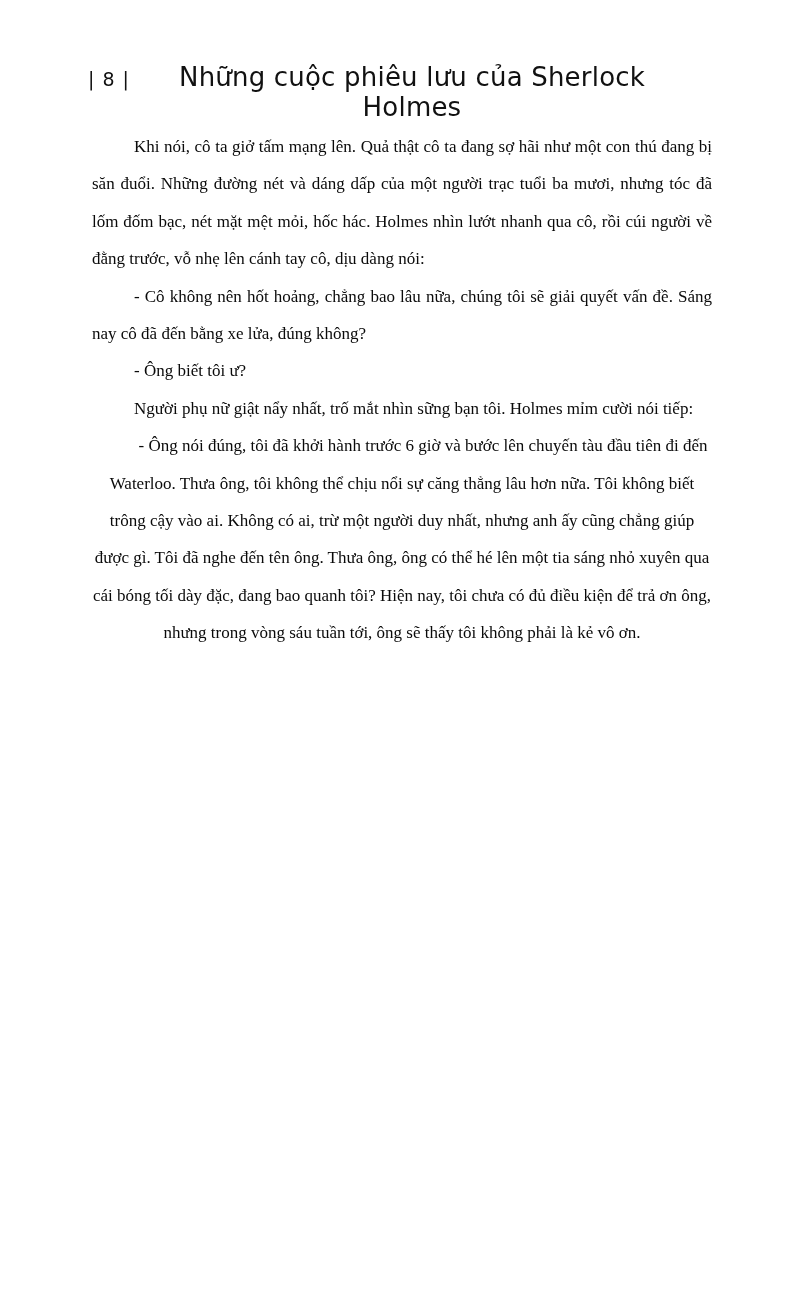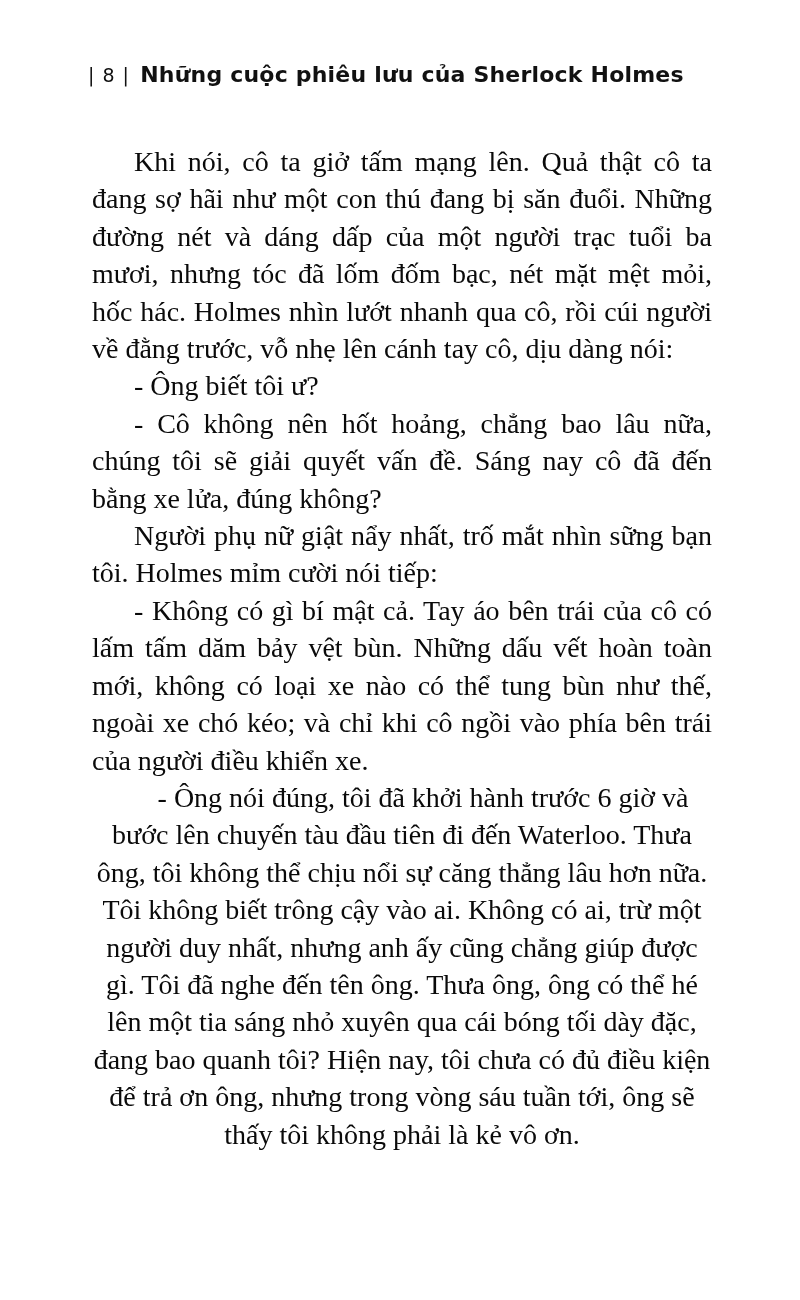--- a/index.html
+++ b/index.html
@@ -33,37 +33,36 @@
     font-family: "DejaVu Sans", sans-serif;
     font-size: 19px;
     letter-spacing: 1px;
     color: #111;
     white-space: pre;
   }
   .running-title {
     flex: 1;
     text-align: center;
     font-family: "DejaVu Sans", sans-serif;
-    font-weight: bold;
-    font-size: 22px;
+    font-weight: normal;
+    font-size: 26px;
     letter-spacing: 0.2px;
     color: #111;
     padding-right: 18px;
   }
   .body-text {
     position: absolute;
     top: 128px;
     left: 92px;
     width: 620px;
-    font-size: 28px;
+    font-size: 17px;
     line-height: 37.4px;
     text-align: justify;
     text-justify: inter-word;
     color: #0a0a0a;
-    margin-top: 15px;
   }
   .body-text p {
     margin: 0;
     text-indent: 42px;
   }
   .body-text p.dialogue {
     text-indent: 42px;
   }
   .body-text p:last-child {
     text-align: center;
@@ -75,20 +74,19 @@
 
 <div class="page">
 
   <div class="header">
     <span class="folio">| 8 |</span>
     <span class="running-title">Những cuộc phiêu lưu của Sherlock Holmes</span>
   </div>
 
   <div class="body-text">
     <p>Khi nói, cô ta giở tấm mạng lên. Quả thật cô ta đang sợ hãi như một con thú đang bị săn đuổi. Những đường nét và dáng dấp của một người trạc tuổi ba mươi, nhưng tóc đã lốm đốm bạc, nét mặt mệt mỏi, hốc hác. Holmes nhìn lướt nhanh qua cô, rồi cúi người về đằng trước, vỗ nhẹ lên cánh tay cô, dịu dàng nói:</p>
+    <p class="dialogue">- Cô không nên hốt hoảng, chẳng bao lâu nữa, chúng tôi sẽ giải quyết vấn đề. Sáng nay cô đã đến bằng xe lửa, đúng không?</p>
     <p class="dialogue">- Ông biết tôi ư?</p>
-    <p class="dialogue">- Cô không nên hốt hoảng, chẳng bao lâu nữa, chúng tôi sẽ giải quyết vấn đề. Sáng nay cô đã đến bằng xe lửa, đúng không?</p>
     <p>Người phụ nữ giật nẩy nhất, trố mắt nhìn sững bạn tôi. Holmes mỉm cười nói tiếp:</p>
-    <p class="dialogue">- Không có gì bí mật cả. Tay áo bên trái của cô có lấm tấm dăm bảy vệt bùn. Những dấu vết hoàn toàn mới, không có loại xe nào có thể tung bùn như thế, ngoài xe chó kéo; và chỉ khi cô ngồi vào phía bên trái của người điều khiển xe.</p>
     <p class="dialogue">- Ông nói đúng, tôi đã khởi hành trước 6 giờ và bước lên chuyến tàu đầu tiên đi đến Waterloo. Thưa ông, tôi không thể chịu nổi sự căng thẳng lâu hơn nữa. Tôi không biết trông cậy vào ai. Không có ai, trừ một người duy nhất, nhưng anh ấy cũng chẳng giúp được gì. Tôi đã nghe đến tên ông. Thưa ông, ông có thể hé lên một tia sáng nhỏ xuyên qua cái bóng tối dày đặc, đang bao quanh tôi? Hiện nay, tôi chưa có đủ điều kiện để trả ơn ông, nhưng trong vòng sáu tuần tới, ông sẽ thấy tôi không phải là kẻ vô ơn.</p>
   </div>
 
 </div>
 
 </body></html>

